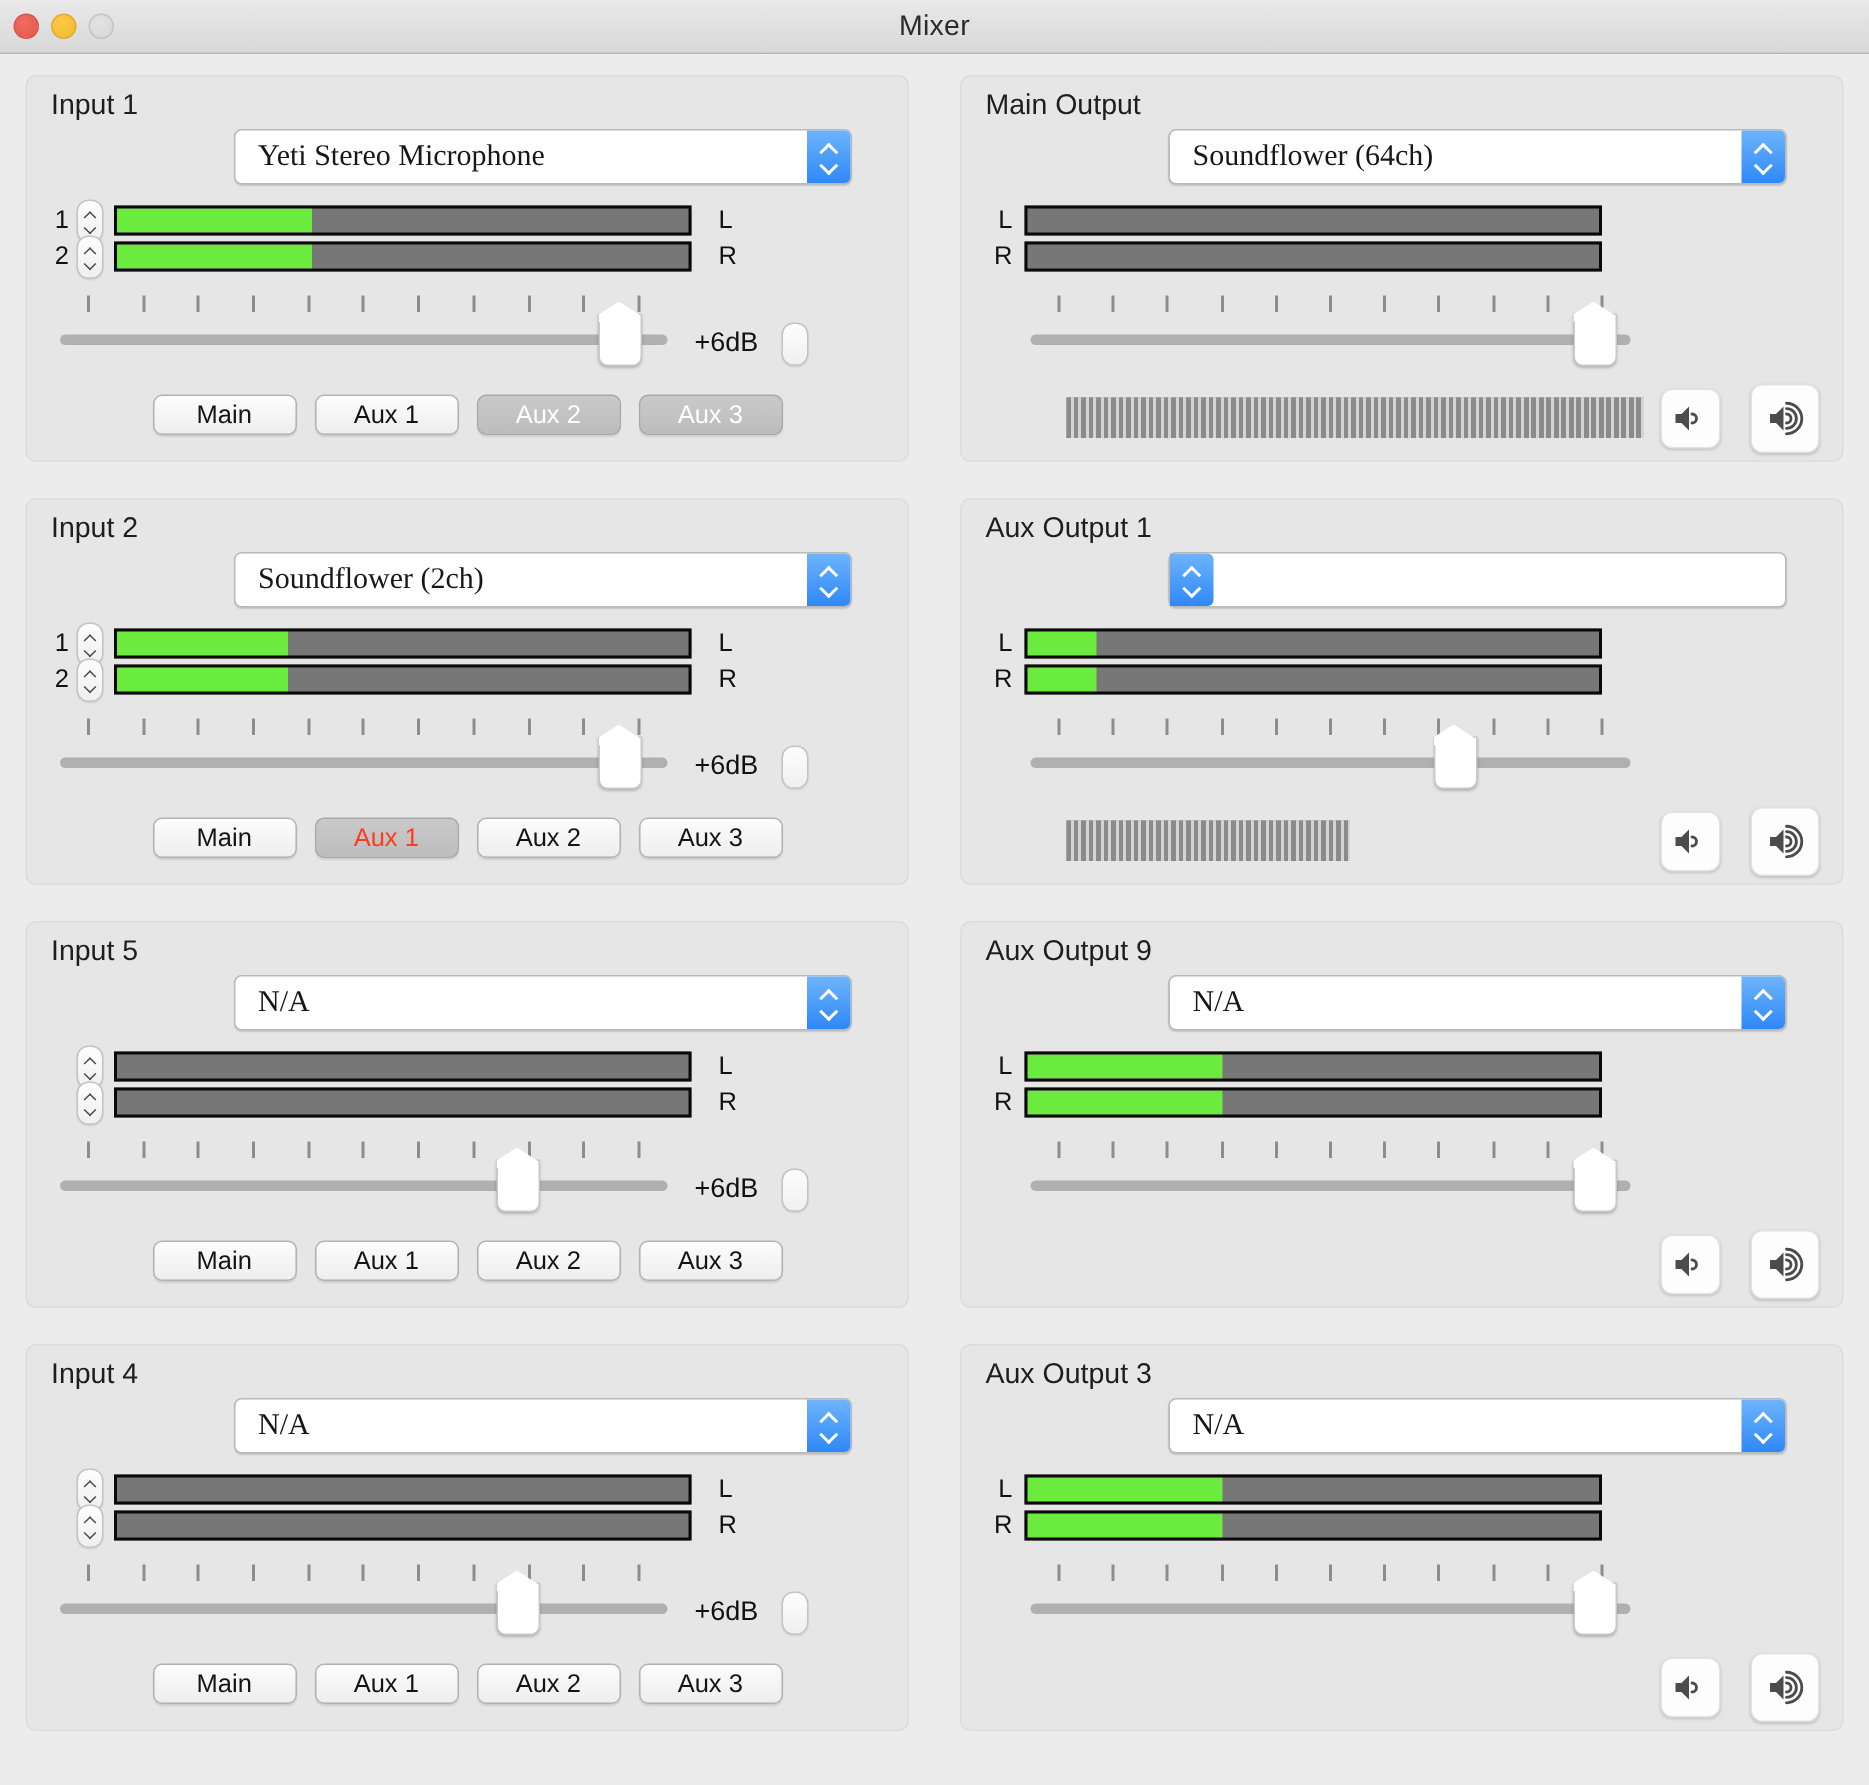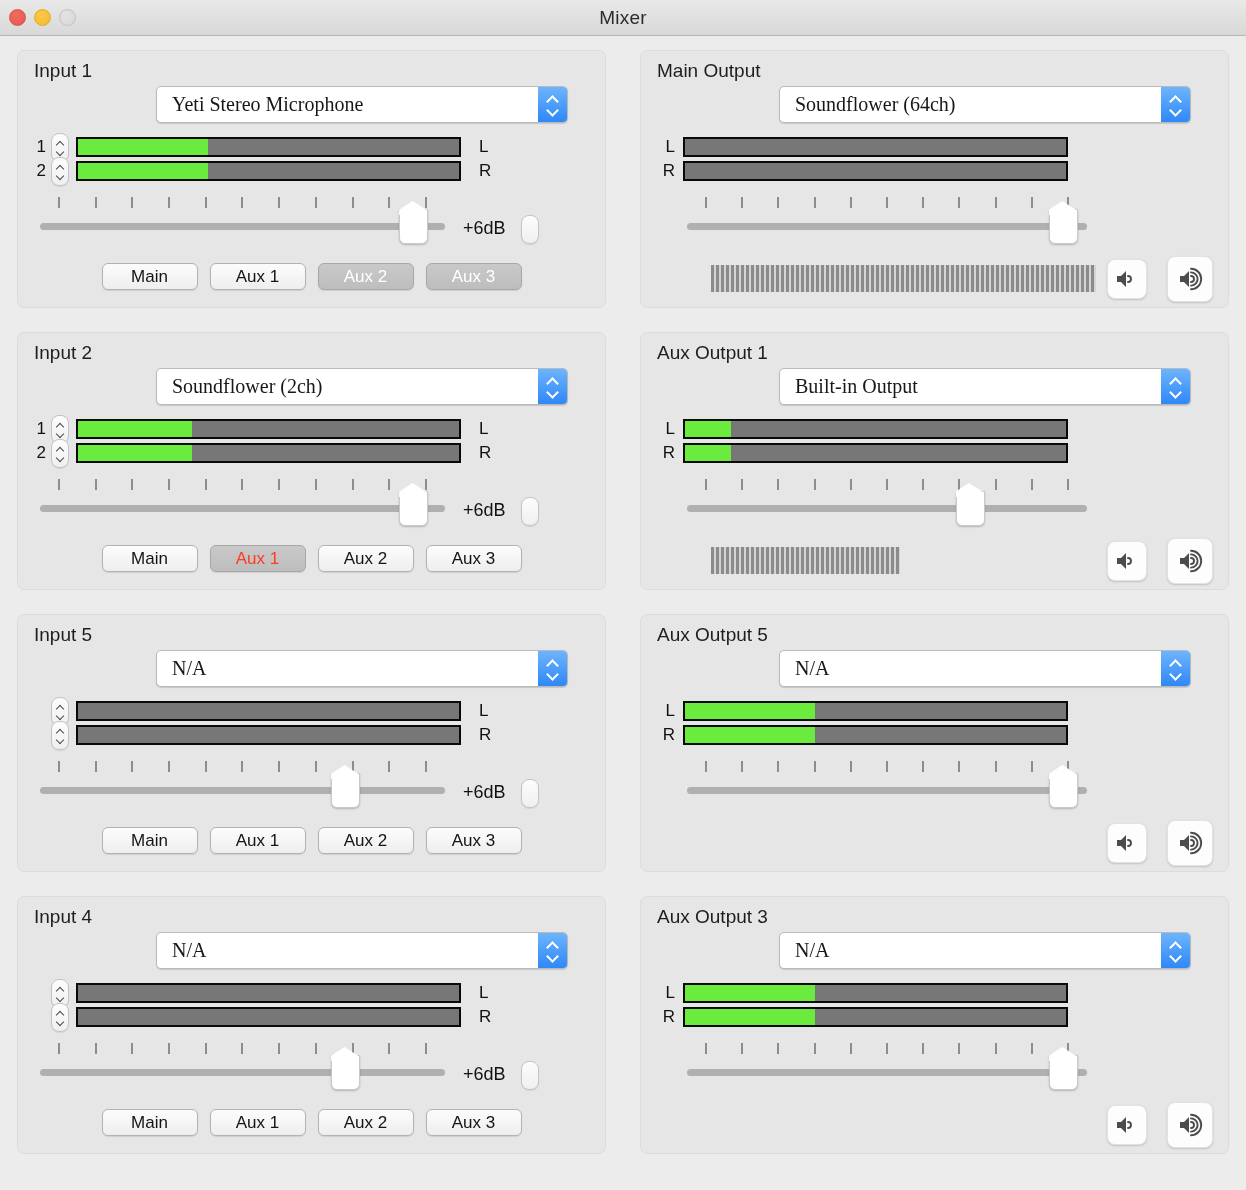--- a/index.html
+++ b/index.html
@@ -393,21 +393,20 @@
             <div class="route-btn">Aux 2</div>
             <div class="route-btn">Aux 3</div>
           </div>
         </div>
       </div>
       <div class="cell">
         <div class="panel">
           <div class="panel-title">Aux Output 1</div>
           <div class="popup-row">
             <div class="popup">
-              <div class="popup-value">Built-in Output</div>
               <div class="popup-arrows">
                 <div class="chev"></div>
                 <div class="chev down"></div>
               </div>
             </div>
           </div>
           <div class="meters">
             <div class="meter-row">
               <span class="lr-label" style="width: 20px; text-align: right; margin-right: 8px;">L</span>
               <div class="meter" style="width: 385px;">
@@ -518,21 +517,21 @@
           <div class="routes">
             <div class="route-btn">Main</div>
             <div class="route-btn">Aux 1</div>
             <div class="route-btn">Aux 2</div>
             <div class="route-btn">Aux 3</div>
           </div>
         </div>
       </div>
       <div class="cell">
         <div class="panel">
-          <div class="panel-title">Aux Output 5</div>
+          <div class="panel-title">Aux Output 9</div>
           <div class="popup-row">
             <div class="popup">
               <div class="popup-value">N/A</div>
               <div class="popup-arrows">
                 <div class="chev"></div>
                 <div class="chev down"></div>
               </div>
             </div>
           </div>
           <div class="meters">

